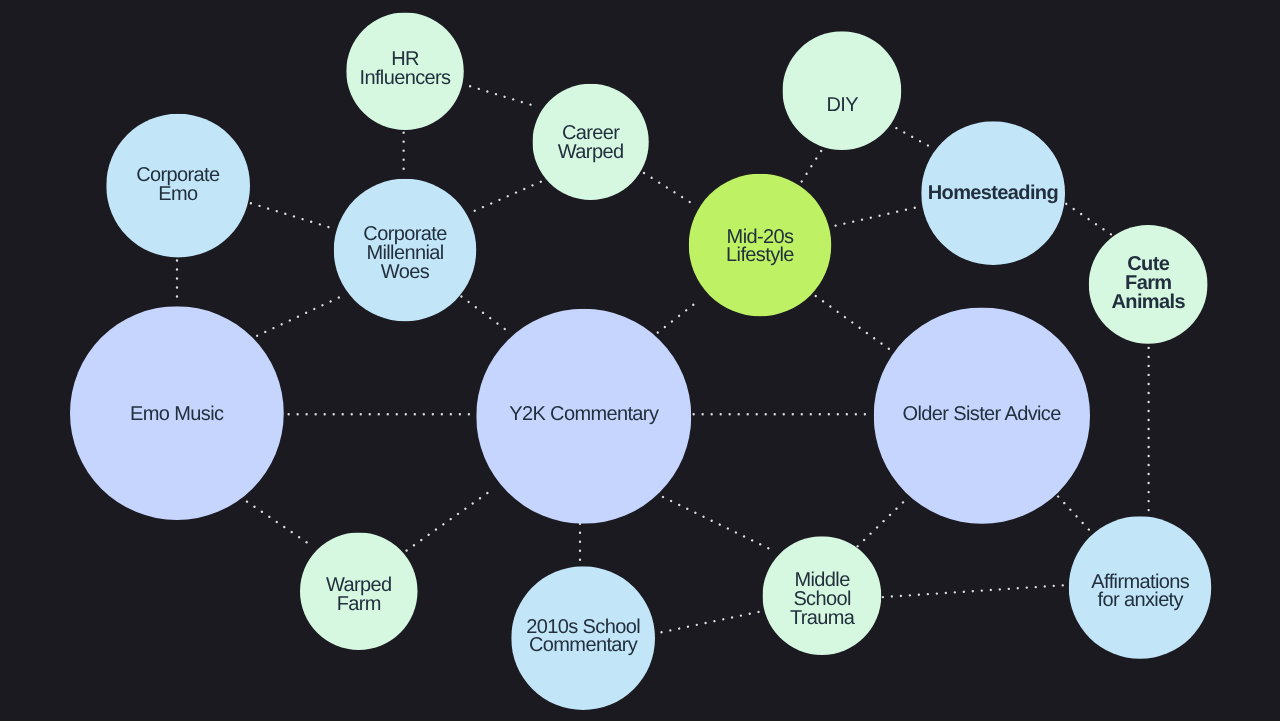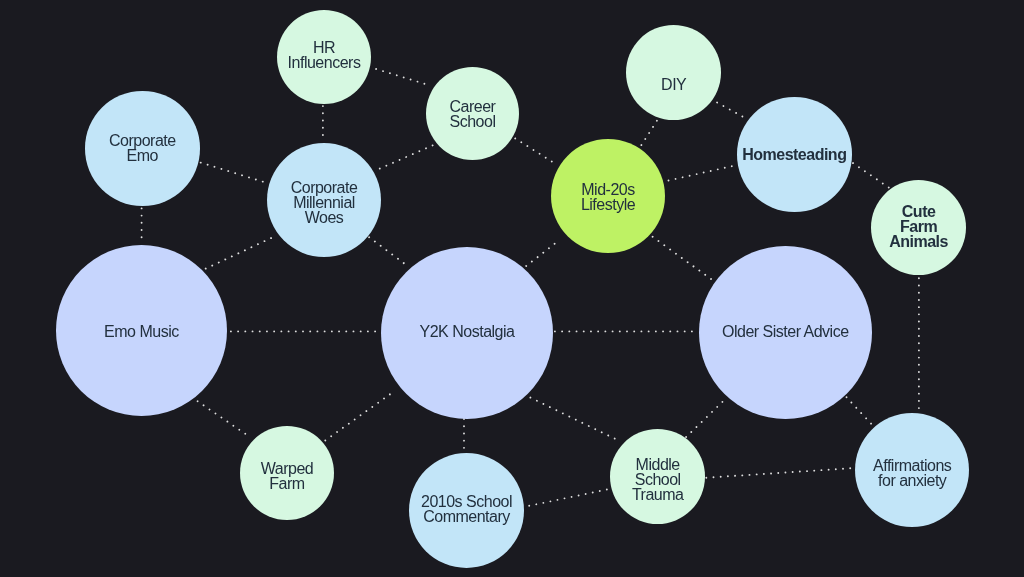--- a/index.html
+++ b/index.html
@@ -44,21 +44,21 @@
       <line x1="706.3" y1="477.7" x2="851.1" y2="468.2" stroke="#dedede" stroke-width="1.9" stroke-linecap="round" stroke-dasharray="0.01 7.2"></line>
       <line x1="529.2" y1="505.8" x2="611.3" y2="488.6" stroke="#dedede" stroke-width="1.9" stroke-linecap="round" stroke-dasharray="0.01 7.2"></line>
     </svg>
   <div id="nodes">
     <div class="node" style="left: 276.7px; top: 9.7px; width: 94px; height: 94px; background: rgb(214, 248, 225); color: rgb(34, 48, 62);">
       <span class="lbl" style="top: -2px;">HR
 Influencers</span>
     </div>
     <div class="node" style="left: 425.5px; top: 66.8px; width: 93px; height: 93px; background: rgb(214, 248, 225); color: rgb(34, 48, 62);">
       <span class="lbl" style="top: 0px;">Career
-School</span>
+Warped</span>
     </div>
     <div class="node" style="left: 626px; top: 25.4px; width: 95.4px; height: 95.4px; background: rgb(214, 248, 225); color: rgb(34, 48, 62);">
       <span class="lbl" style="top: 2px; margin-top: 20px;">DIY</span>
     </div>
     <div class="node" style="left: 84.85px; top: 90.5px; width: 114.6px; height: 114.6px; background: rgb(194, 229, 248); color: rgb(34, 48, 62);">
       <span class="lbl" style="top: 0px;">Corporate
 Emo</span>
     </div>
     <div class="node" style="left: 266.5px; top: 143.2px; width: 114px; height: 114px; background: rgb(194, 229, 248); color: rgb(34, 48, 62);">
       <span class="lbl" style="top: 2px;">Corporate
@@ -74,21 +74,21 @@
     </div>
     <div class="node" style="left: 871.1px; top: 180px; width: 95.2px; height: 95.2px; background: rgb(214, 248, 225); color: rgb(34, 48, 62); font-weight: bold;">
       <span class="lbl">Cute
 Farm
 Animals</span>
     </div>
     <div class="node" style="left: 56px; top: 244.8px; width: 170.8px; height: 170.8px; background: rgb(198, 213, 253); color: rgb(34, 48, 62);">
       <span class="lbl" style="top: 1px;">Emo Music</span>
     </div>
     <div class="node" style="left: 380.8px; top: 247px; width: 172px; height: 172px; background: rgb(198, 213, 253); color: rgb(34, 48, 62);">
-      <span class="lbl" style="top: -2px;">Y2K Nostalgia</span>
+      <span class="lbl" style="top: -2px;">Y2K Commentary</span>
     </div>
     <div class="node" style="left: 698.7px; top: 246.1px; width: 172.6px; height: 172.6px; background: rgb(198, 213, 253); color: rgb(34, 48, 62);">
       <span class="lbl">Older Sister Advice</span>
     </div>
     <div class="node" style="left: 239.6px; top: 426px; width: 94px; height: 94px; background: rgb(214, 248, 225); color: rgb(34, 48, 62);">
       <span class="lbl" style="top: 3px;">Warped
 Farm</span>
     </div>
     <div class="node" style="left: 409px; top: 452.9px; width: 115px; height: 115px; background: rgb(194, 229, 248); color: rgb(34, 48, 62);">
       <span class="lbl" style="top: -2px;">2010s School

